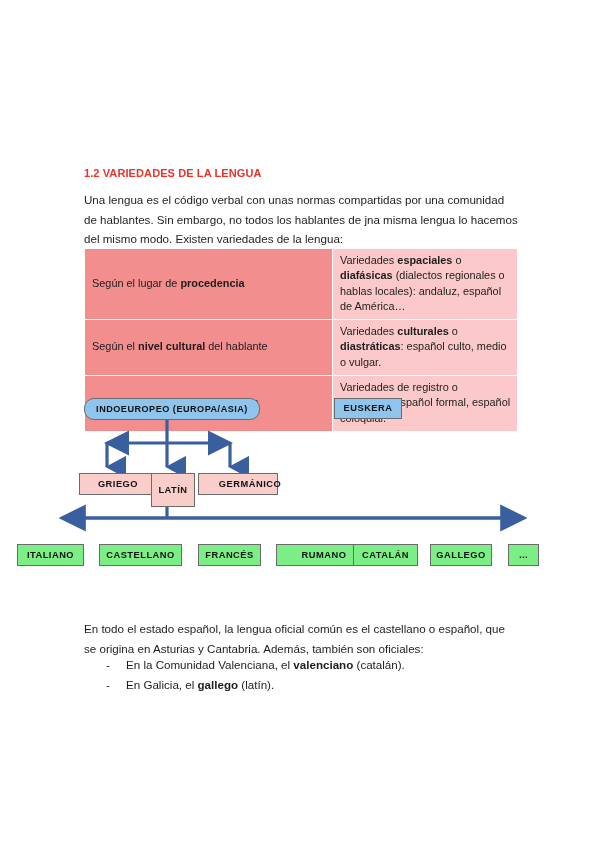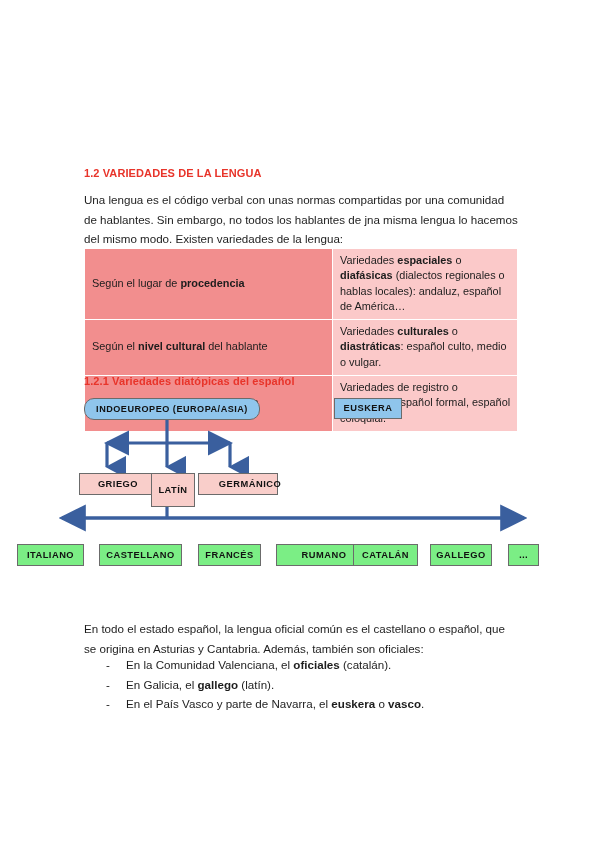--- a/index.html
+++ b/index.html
@@ -167,21 +167,20 @@
         <td class="crit">Según el <b>nivel cultural</b> del hablante</td>
         <td class="desc">Variedades <b>culturales</b> o <b>diastráticas</b>: español culto, medio o vulgar.</td>
       </tr>
       <tr>
         <td class="crit">Según la <b>situación comunicativa</b></td>
         <td class="desc">Variedades de registro o diafásicas: español formal, español coloquial.</td>
       </tr>
     </tbody>
   </table>
 
-  <div class="heading" id="heading-121">1.2.1 Variedades diatópicas del español</div>
 
   <div id="diagram">
 
     <svg width="599" height="190">
       <defs>
         <marker id="ah-down" markerWidth="7" markerHeight="7" refX="3.5" refY="6" orient="auto">
           <path d="M0,0 L3.5,6.5 L7,0 Z" fill="#3A5F9E"></path>
         </marker>
         <marker id="ah-right" markerWidth="8" markerHeight="8" refX="7" refY="4" orient="auto">
           <path d="M0,0 L8,4 L0,8 Z" fill="#3A5F9E"></path>
@@ -217,18 +216,17 @@
     <div class="dbox green" id="box-frances">FRANCÉS</div>
     <div class="dbox green" id="box-rumano">RUMANO</div>
     <div class="dbox green" id="box-catalan">CATALÁN</div>
     <div class="dbox green" id="box-gallego">GALLEGO</div>
     <div class="dbox green" id="box-etc">…</div>
   </div>
 
   <div class="para" id="closing-paragraph">En todo el estado español, la lengua oficial común es el <b>castellano o español</b>, que se origina en Asturias y Cantabria. Además, también son oficiales:</div>
 
   <ul id="official-list">
-    <li>En la Comunidad Valenciana, el <b>oficiales</b> (catalán).</li>
+    <li>En la Comunidad Valenciana, el <b>valenciano</b> (catalán).</li>
     <li>En Galicia, el <b>gallego</b> (latín).</li>
-    <li>En el País Vasco y parte de Navarra, el <b>euskera</b> o <b>vasco</b>.</li>
   </ul>
 
 </div>
 
 </body></html>

